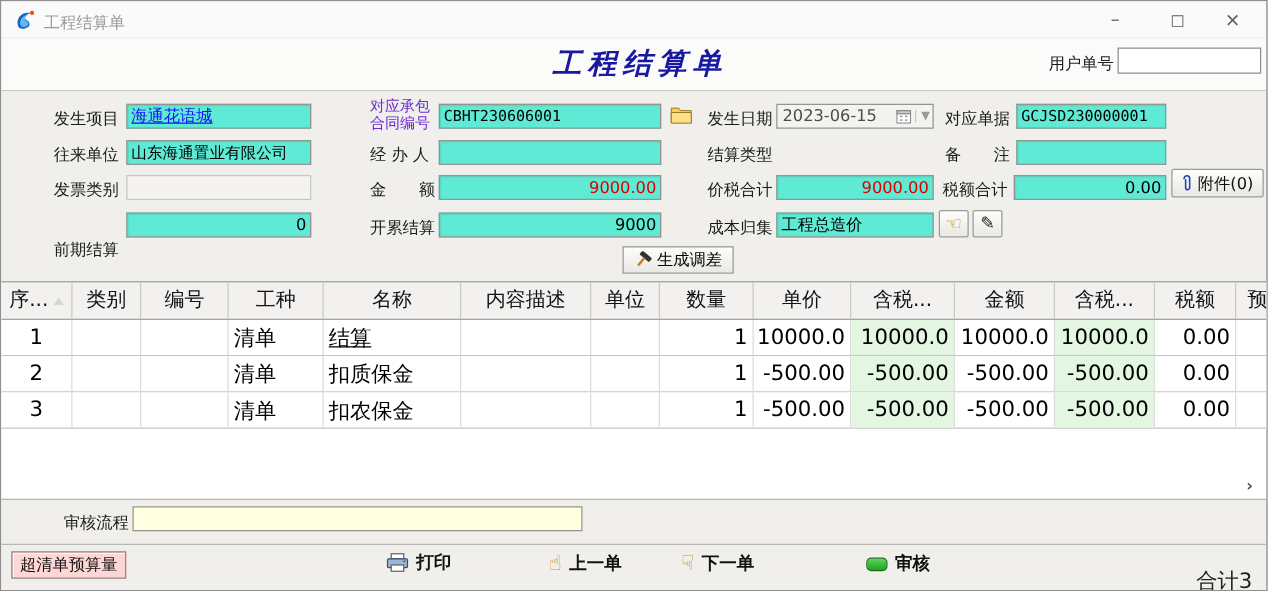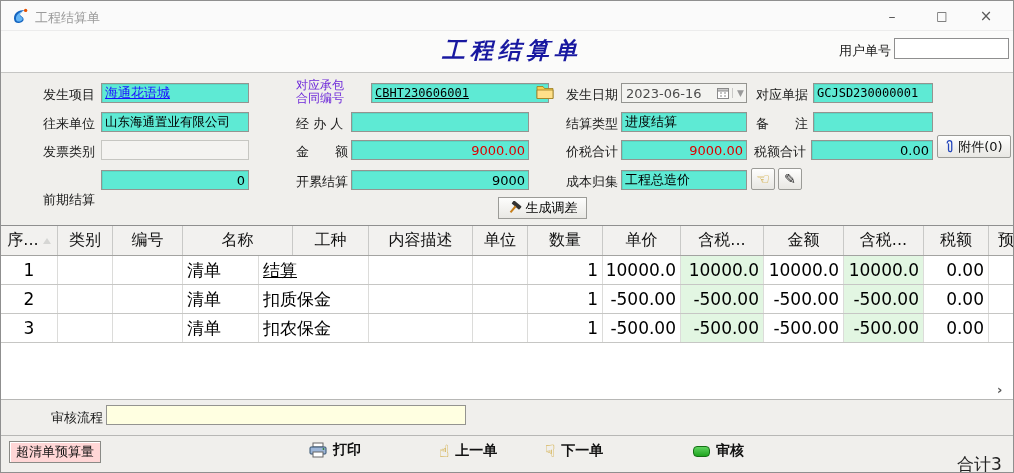--- a/index.html
+++ b/index.html
@@ -106,44 +106,43 @@
   <div class="band-header"></div>
   <div class="doc-title">工程结算单</div>
   <span class="userno-label">用户单号</span>
   <input class="userno-input" value="" style="">
 
   <div class="band-form"></div>
 
   <span class="lbl" style="left:42px;top:85px;">发生项目</span>
   <input class="ipt link" style="left: 100px; top: 82px; width: 148px;" value="海通花语城">
   <span class="lbl2" style="left:295px;top:78px;"><span>对应承包</span><br><span>合同编号</span></span>
-  <input class="ipt code" style="left: 370px; top: 82px; width: 178px; text-decoration: underline;" value="CBHT230606001">
+  <input class="ipt code" style="left: 350px; top: 82px; width: 178px;" value="CBHT230606001">
   <svg style="position:absolute;left:535px;top:83px;" width="18" height="15" viewBox="0 0 18 15">
     <path d="M1 2.5 h6 l1.5 2 H17 v10 H1 Z" fill="#f9cf4e" stroke="#9a7c1e" stroke-width="0.8"></path>
     <path d="M1 6 h16 v8.5 H1 Z" fill="#ffe08a" stroke="#9a7c1e" stroke-width="0.8"></path>
   </svg>
   <span class="lbl" style="left:565px;top:85px;">发生日期</span>
   <div class="datebox" style="left:620px;top:82px;width:126px;">
-    <span class="dtext">2023-06-16</span>
+    <span class="dtext">2023-06-15</span>
     <svg width="12" height="12" viewBox="0 0 12 12">
       <rect x="0.5" y="1.5" width="11" height="10" fill="#fff" stroke="#8a8a8a"></rect>
       <rect x="0.5" y="1.5" width="11" height="2.5" fill="#c9c9c9" stroke="#8a8a8a"></rect>
       <path d="M3 6 h2 M7 6 h2 M3 9 h2 M7 9 h2" stroke="#8a8a8a"></path>
     </svg>
     <span class="darr">▼</span>
   </div>
   <span class="lbl" style="left:755px;top:85px;">对应单据</span>
   <input class="ipt code" style="left: 812px; top: 82px; width: 120px;" value="GCJSD230000001">
 
   <span class="lbl" style="left:42px;top:114px;">往来单位</span>
   <input class="ipt" style="left: 100px; top: 111px; width: 148px; font-size: 12.5px;" value="山东海通置业有限公司">
   <span class="lbl" style="left:295px;top:114px;">经 办 人</span>
   <input class="ipt" style="left: 350px; top: 111px; width: 178px;" value="">
   <span class="lbl" style="left:565px;top:114px;">结算类型</span>
-  <input class="ipt" style="left: 620px; top: 111px; width: 126px;" value="进度结算">
   <span class="lbl" style="left:755px;top:114px;">备　　注</span>
   <input class="ipt" style="left: 812px; top: 111px; width: 120px;" value="">
 
   <span class="lbl" style="left:42px;top:142px;">发票类别</span>
   <input class="ipt dis" style="left: 100px; top: 139px; width: 148px;" value="">
   <span class="lbl" style="left:295px;top:142px;">金　　额</span>
   <input class="ipt right red" style="left: 350px; top: 139px; width: 178px;" value="9000.00">
   <span class="lbl" style="left:565px;top:142px;">价税合计</span>
   <input class="ipt right red" style="left: 620px; top: 139px; width: 126px;" value="9000.00">
   <span class="lbl" style="left:753px;top:142px;">税额合计</span>
@@ -183,25 +182,25 @@
         <div class="hcell" style="width: 57px;">
           <span>序...</span>
           <span class="sort-tri"></span>
         </div>
         <div class="hcell" style="width: 55px;">
           <span>类别</span>
         </div>
         <div class="hcell" style="width: 70px;">
           <span>编号</span>
         </div>
+        <div class="hcell" style="width: 76px;">
+          <span>工种</span>
+        </div>
         <div class="hcell" style="width: 110px;">
           <span>名称</span>
-        </div>
-        <div class="hcell" style="width: 76px;">
-          <span>工种</span>
         </div>
         <div class="hcell" style="width: 104px;">
           <span>内容描述</span>
         </div>
         <div class="hcell" style="width: 55px;">
           <span>单位</span>
         </div>
         <div class="hcell" style="width: 75px;">
           <span>数量</span>
         </div>

